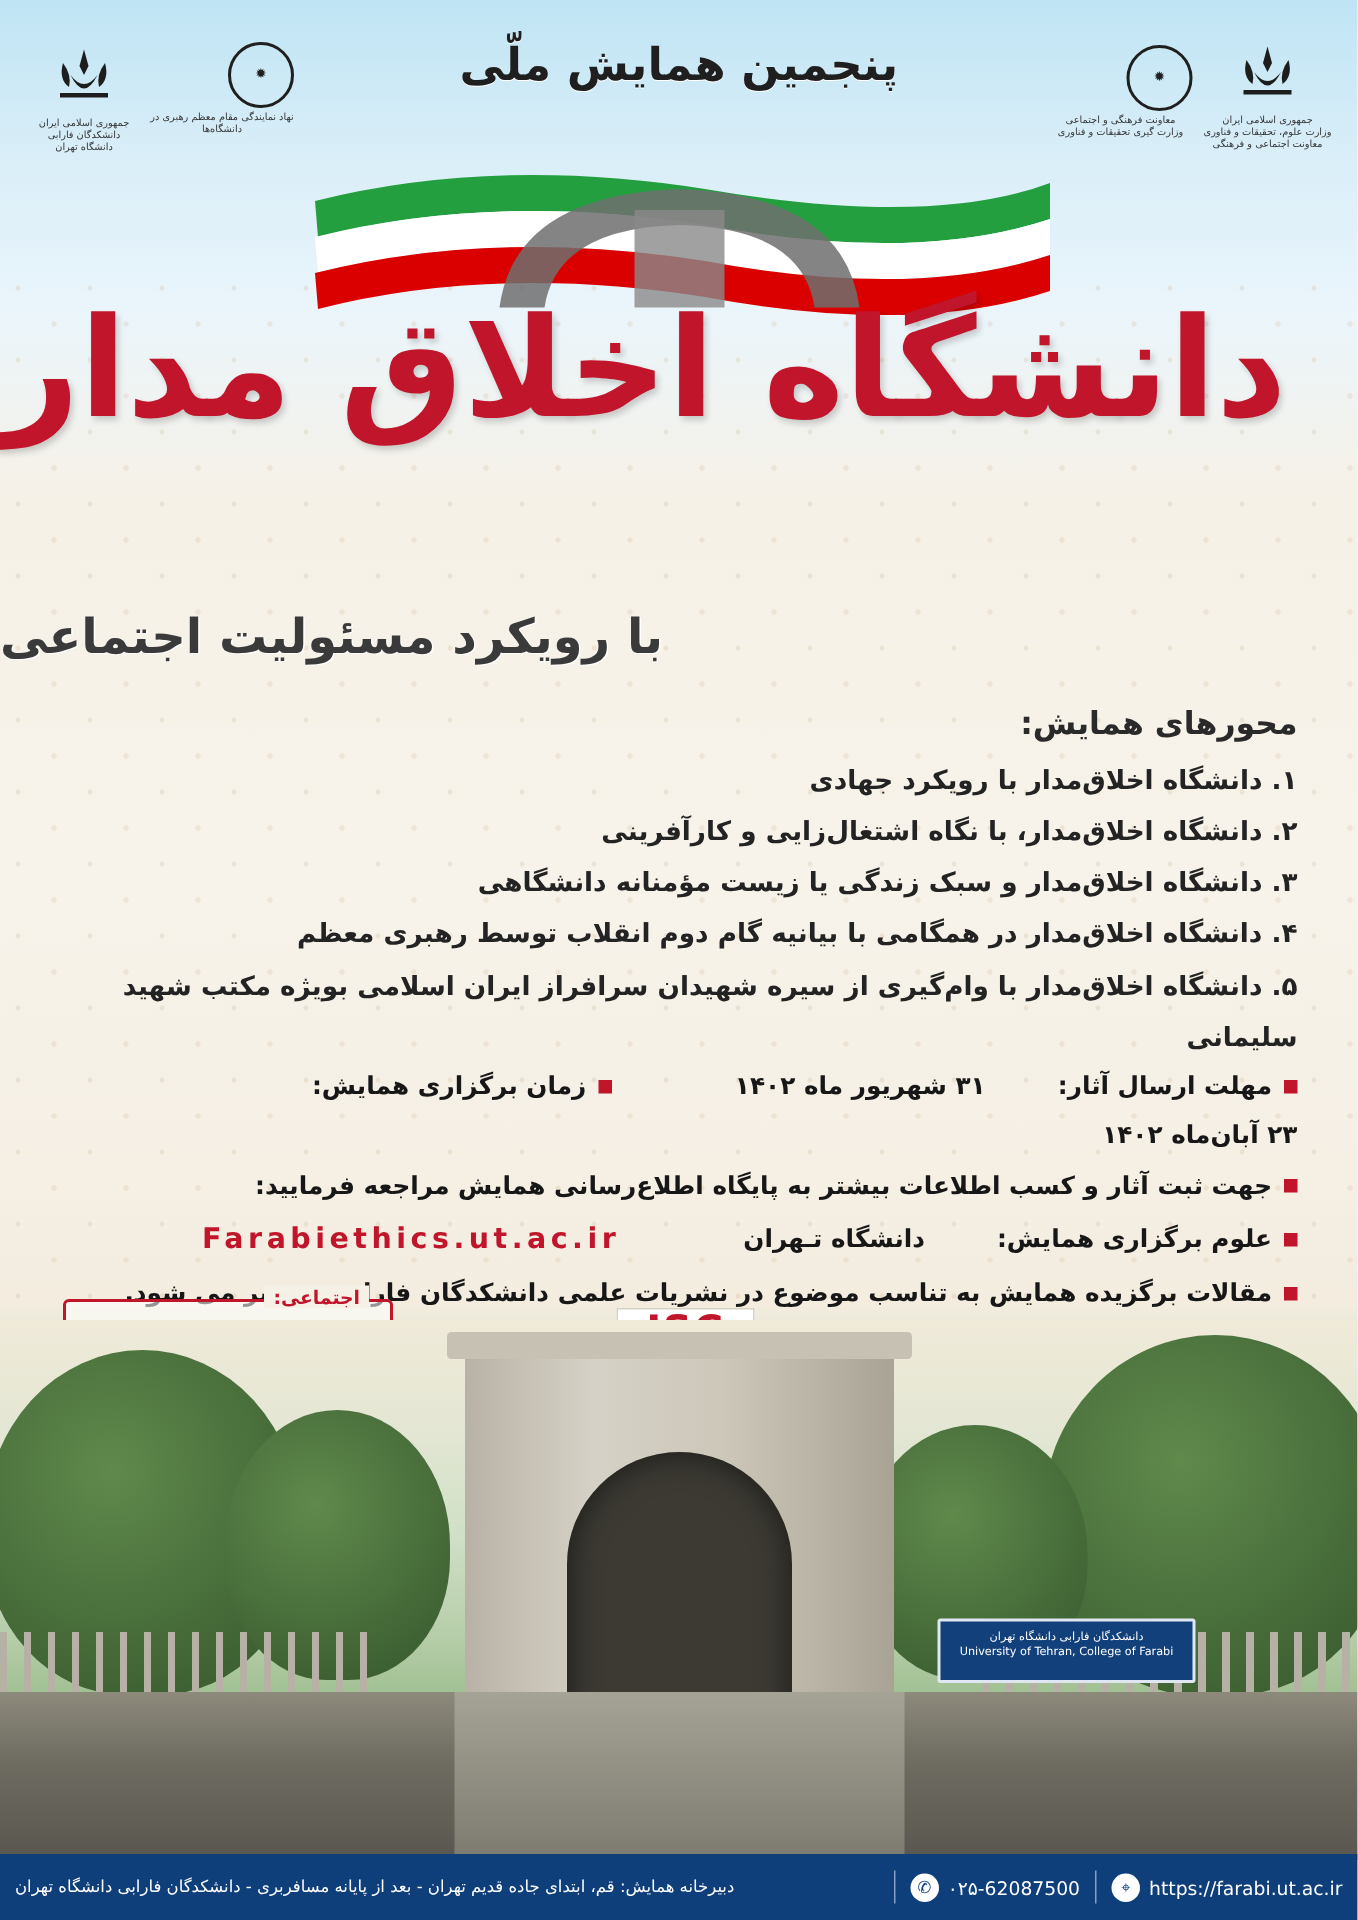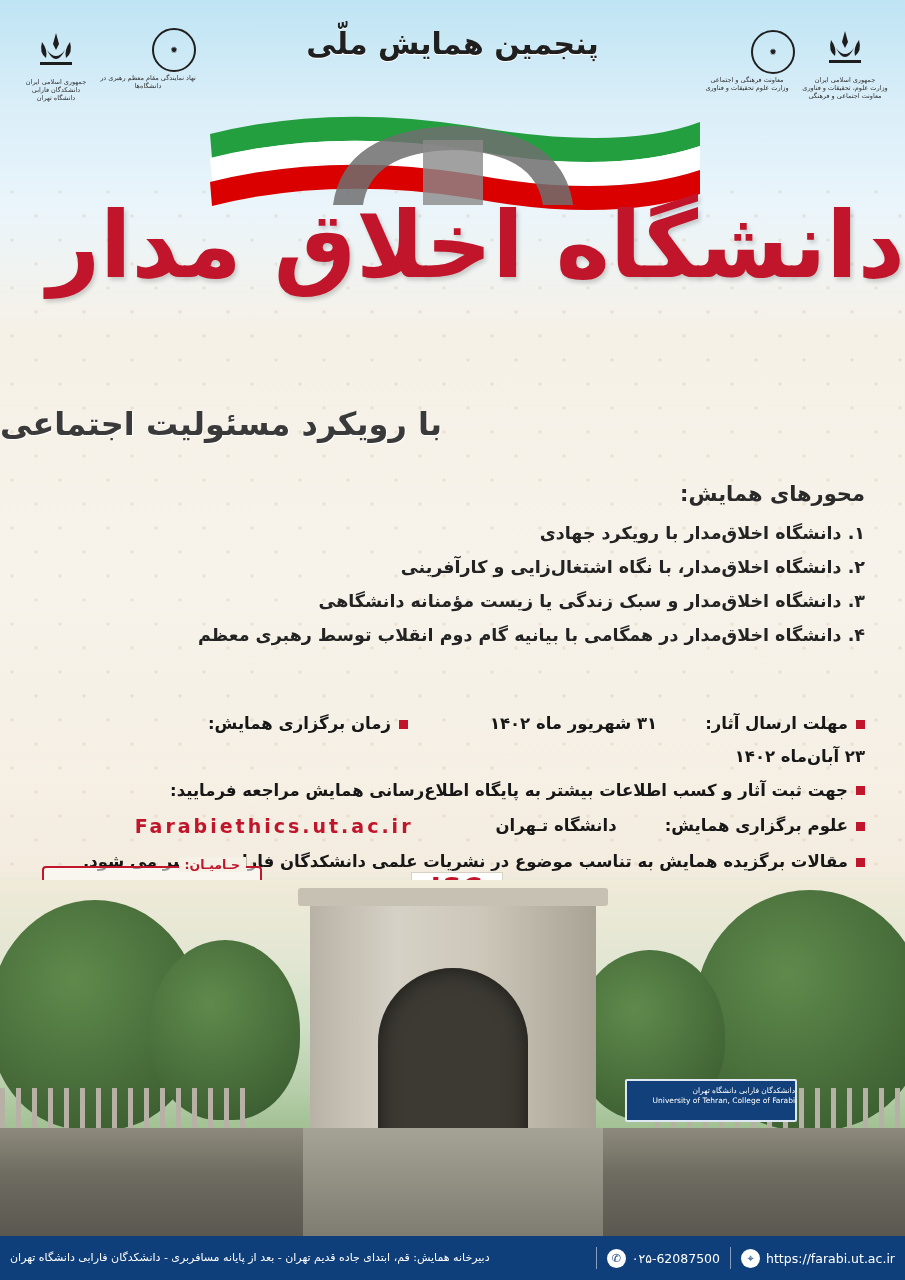--- a/index.html
+++ b/index.html
@@ -49,38 +49,38 @@
     text-shadow:0 1px 0 #fff;
   }
   
   .ribbon{position:absolute;top:104px;left:0;right:0;height:110px;}
   .gate-shape{
     position:absolute;left:50%;transform:translateX(-50%);top:6px;
     width:360px;height:100px;
   }
   
   .calli{
-    position:absolute;top:200px;left:0;right:0;text-align:right;
+    position:absolute;top:200px;left:0;right:0;text-align:left;
     color:#c0152a;font-weight:bold;
     font-size:92px;line-height:1;
     text-shadow:2px 3px 4px rgba(0,0,0,.18);
     font-family:"DejaVu Sans","Liberation Sans",sans-serif;
   }
   .calli-sub{
     position:absolute;top:405px;left:0;right:0;text-align:left;
     color:#3a3a3a;font-weight:bold;font-size:32px;letter-spacing:2px;
     text-shadow:1px 1px 0 #fff;
   }
   
   .axes{
     position:absolute;top:470px;right:40px;left:40px;text-align:right;
     color:#1e1e1e;
   }
   .axes h2{
-    margin:12px 0 10px 0;font-size:21px;color:#2a2a2a;font-weight:bold;
+    margin:0 0 10px 0;font-size:21px;color:#2a2a2a;font-weight:bold;
   }
   .axes li{
     list-style:none;font-size:17.5px;line-height:1.95;color:#232323;font-weight:bold;
   }
   .axes ul{margin:0;padding:0;}
   
   .info{
     position:absolute;top:712px;right:40px;left:40px;text-align:right;color:#171717;
   }
   .info .row{
@@ -147,21 +147,21 @@
   }
   .gate-cap{position:absolute;left:-12px;right:-12px;top:-10px;height:18px;background:#c7c1b4;border-radius:3px;}
   .ground{position:absolute;left:0;right:0;bottom:0;height:112px;background:linear-gradient(180deg,#8d8a7c,#6f6d62 40%,#58564e);}
   .path{position:absolute;left:50%;transform:translateX(-50%);bottom:0;width:300px;height:112px;background:linear-gradient(180deg,#a5a395,#7d7b70);}
   .fence{position:absolute;bottom:108px;height:44px;background:repeating-linear-gradient(90deg,#b6b1a4 0 5px,transparent 5px 16px);}
   .f-left{left:0;width:250px;}
   .f-right{right:0;width:250px;}
   .sign{
     position:absolute;right:108px;bottom:118px;width:168px;height:34px;
     background:#11407a;border:2px solid #dfe7f2;border-radius:2px;
-    color:#fff;font-size:7.5px;padding-top:5px;line-height:1.35;
+    color:#fff;font-size:7.5px;text-align:center;padding-top:5px;line-height:1.35;
   }
   
   .footer{
     position:absolute;left:0;right:0;bottom:0;height:44px;background:#0f3f7a;color:#fff;
     display:flex;align-items:center;padding:0 10px;box-sizing:border-box;gap:10px;
   }
   .footer .addr{flex:1;text-align:left;font-size:11px;line-height:1.3;padding-right:6px;}
   .f-item{display:flex;align-items:center;gap:6px;font-size:12.5px;direction:ltr;}
   .f-ico{width:19px;height:19px;border-radius:50%;background:#fff;color:#0f3f7a;display:flex;align-items:center;justify-content:center;font-size:11px;}
   .divider{width:1px;height:22px;background:rgba(255,255,255,.5);}
@@ -187,21 +187,21 @@
       <span class="cap">جمهوری اسلامی ایران
 وزارت علوم، تحقیقات و فناوری
 معاونت اجتماعی و فرهنگی</span>
     </div>
 
     <div class="logo l-univ-right">
       <span class="glyph">
         <span class="emblem-seal">✹</span>
       </span>
       <span class="cap">معاونت فرهنگی و اجتماعی
-وزارت علوم تحقیقات و فناوری</span>
+وزارت گیری تحقیقات و فناوری</span>
     </div>
 
     <div class="logo l-univ-left">
       <span class="glyph">
         <span class="emblem-seal">✹</span>
       </span>
       <span class="cap">نهاد نمایندگی مقام معظم رهبری در دانشگاه‌ها</span>
     </div>
 
     <div class="logo l-iran-left">
@@ -237,20 +237,21 @@
   <div class="calli">دانشگاه اخلاق مدار</div>
   <div class="calli-sub">با رویکرد مسئولیت اجتماعی</div>
 
   <div class="axes">
     <h2>محورهای همایش:</h2>
     <ul>
       <li>۱. دانشگاه اخلاق‌مدار با رویکرد جهادی</li>
       <li>۲. دانشگاه اخلاق‌مدار، با نگاه اشتغال‌زایی و کارآفرینی</li>
       <li>۳. دانشگاه اخلاق‌مدار و سبک زندگی یا زیست مؤمنانه دانشگاهی</li>
       <li>۴. دانشگاه اخلاق‌مدار در همگامی با بیانیه گام دوم انقلاب توسط رهبری معظم</li>
+      <li>۵. دانشگاه اخلاق‌مدار با وام‌گیری از سیره شهیدان سرافراز ایران اسلامی بویژه مکتب شهید سلیمانی</li>
     </ul>
   </div>
 
   <div class="info">
 
     <div class="row">
       <span class="bullet"></span>
       <span class="seg">مهلت ارسال آثار:</span>
       <span class="seg">۳۱ شهریور ماه ۱۴۰۲</span>
       <span class="gap"></span>
@@ -272,21 +273,21 @@
       <span class="site">Farabiethics.ut.ac.ir</span>
     </div>
 
     <div class="row">
       <span class="bullet"></span>
       <span>مقالات برگزیده همایش به تناسب موضوع در نشریات علمی دانشکدگان فارابی منتشر می شود.</span>
     </div>
   </div>
 
   <div class="sponsors">
-    <span class="cap">حـامیـان:</span>
+    <span class="cap">اجتماعی:</span>
     <div class="sp-grid">
       <div class="sp">
         <span class="mark">✶</span>
         <span>دانشگاه
 شهید بهشتی</span>
       </div>
       <div class="sp">
         <span class="mark">❂</span>
         <span>دانشگاه
 تربیت مدرس</span>

